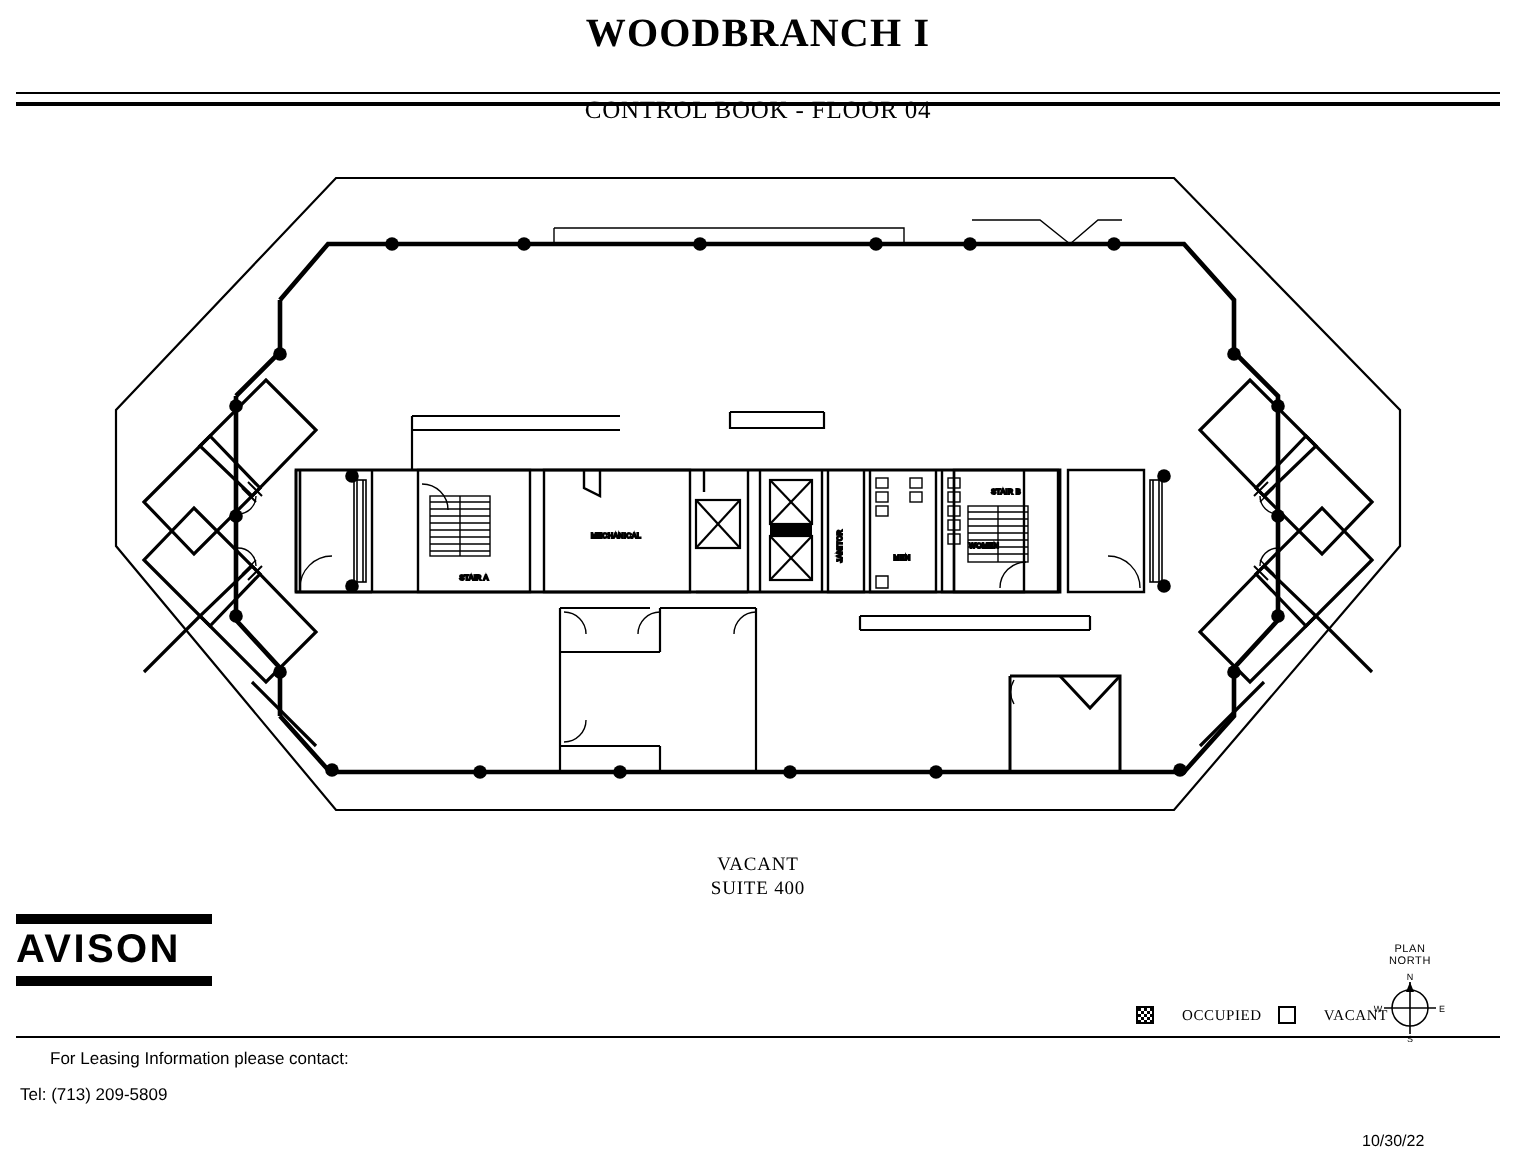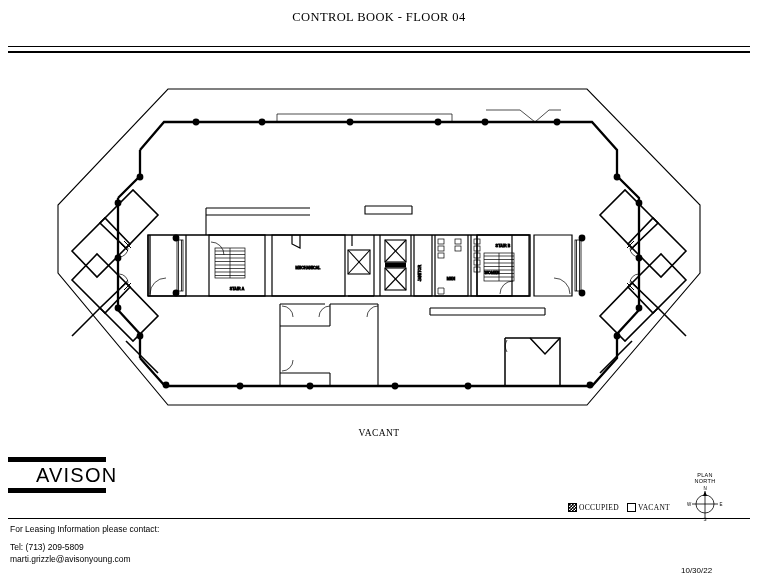--- a/index.html
+++ b/index.html
@@ -30,21 +30,21 @@
     font-family: "Liberation Serif", serif;
     font-weight: bold;
     font-size: 20px;
     letter-spacing: 0.6px;
     line-height: 1.05;
   }
   #doc-subtitle {
     font-family: "Liberation Serif", serif;
     font-size: 12.5px;
     letter-spacing: 0.4px;
-    margin-top: 3px;
+    margin-top: 20px;
     text-align: center;
   }
   #rule-top {
     position: absolute;
     left: 8px; right: 8px;
     top: 46px;
     height: 1px;
     background: #000;
   }
   #rule-bottom {
@@ -86,61 +86,60 @@
   }
   .logo-bar {
     background: #000;
     height: 5px;
     width: 98px;
   }
   .logo-bar.top { margin-bottom: 3px; }
   .logo-bar.bottom { margin-top: 2px; }
   .logo-word {
     font-family: "Liberation Sans", sans-serif;
-    font-weight: normal;
+    font-weight: bold;
     font-size: 20px;
     line-height: 21px;
     letter-spacing: 1.2px;
     color: #000;
-    margin-left: 28px;
   }
 
   
   #footer-rule {
     position: absolute;
     left: 8px;
     right: 8px;
     top: 518px;
     height: 1px;
     background: #000;
   }
   #contact {
     position: absolute;
     left: 10px;
     top: 523px;
     font-family: "Liberation Sans", sans-serif;
     font-size: 8.5px;
     line-height: 12px;
     color: #000;
   }
-  #contact .lead { margin-bottom: 6px; }
+  #contact .lead { margin-bottom: 6px; margin-left: 15px; }
 
   
   #legend {
     position: absolute;
     left: 568px;
     top: 503px;
     display: flex;
     align-items: center;
     gap: 8px;
     font-family: "Liberation Serif", serif;
     font-size: 7.5px;
     letter-spacing: 0.3px;
   }
-  .legend-item { display: flex; align-items: center; gap: 2px; }
+  .legend-item { display: flex; align-items: center; gap: 14px; }
   .swatch {
     width: 9px; height: 9px;
     border: 1px solid #000;
     display: inline-block;
   }
   .swatch.occupied {
     background-color: #000;
     background-image:
       linear-gradient(45deg, #fff 25%, transparent 25%, transparent 75%, #fff 75%),
       linear-gradient(45deg, #fff 25%, transparent 25%, transparent 75%, #fff 75%);
@@ -181,20 +180,21 @@
     letter-spacing: 0.15px;
     fill: #000;
   }
 </style>
 </head>
 <body>
 
 <div id="page">
 
   <div id="header">
+    <div id="doc-title">WOODBRANCH I</div>
     <div id="doc-subtitle">CONTROL BOOK - FLOOR 04</div>
   </div>
   <div id="rule-top"></div>
   <div id="rule-bottom"></div>
 
   <div id="plan-wrap">
     <svg id="plan-svg" width="758" height="372" viewBox="0 0 758 372" xmlns="http://www.w3.org/2000/svg">
       <g fill="none" stroke="#000" stroke-linejoin="miter" stroke-linecap="butt">
 
         <g stroke-width="1.1">
@@ -473,20 +473,21 @@
         <g stroke-width="1.3">
           <path d="M 150,177 L 150,238"></path>
         </g>
 
       </g>
     </svg>
   </div>
 
   <div id="suite-label">
     <div>VACANT</div>
+    <div>SUITE 400</div>
   </div>
 
   <div id="logo-block">
     <div class="logo-bar top"></div>
     <div class="logo-word">AVISON</div>
     <div class="logo-bar bottom"></div>
   </div>
 
   <div id="legend">
     <div class="legend-item">
@@ -517,18 +518,17 @@
         <text x="39" y="21" text-anchor="middle">E</text>
         <text x="7" y="21" text-anchor="middle">W</text>
       </g>
     </svg>
   </div>
 
   <div id="footer-rule"></div>
   <div id="contact">
     <div class="lead">For Leasing Information please contact:</div>
     <div>Tel: (713) 209-5809</div>
-    <div>marti.grizzle@avisonyoung.com</div>
   </div>
 
   <div id="date-stamp">10/30/22</div>
 
 </div>
 
 </body></html>

